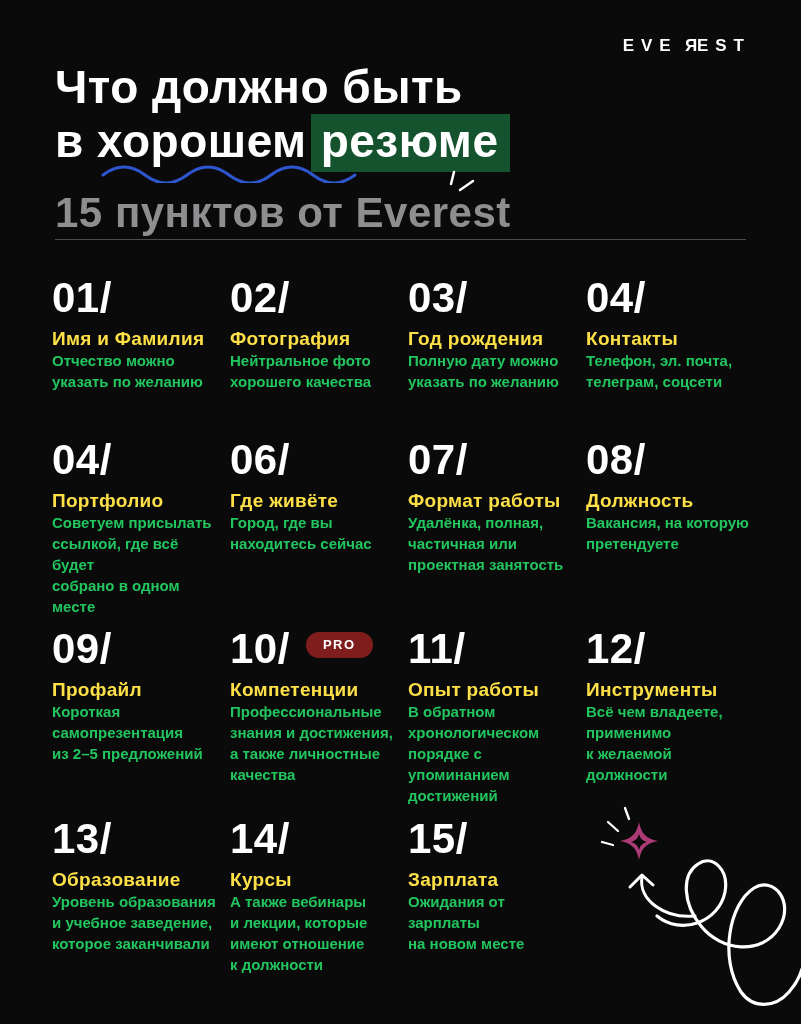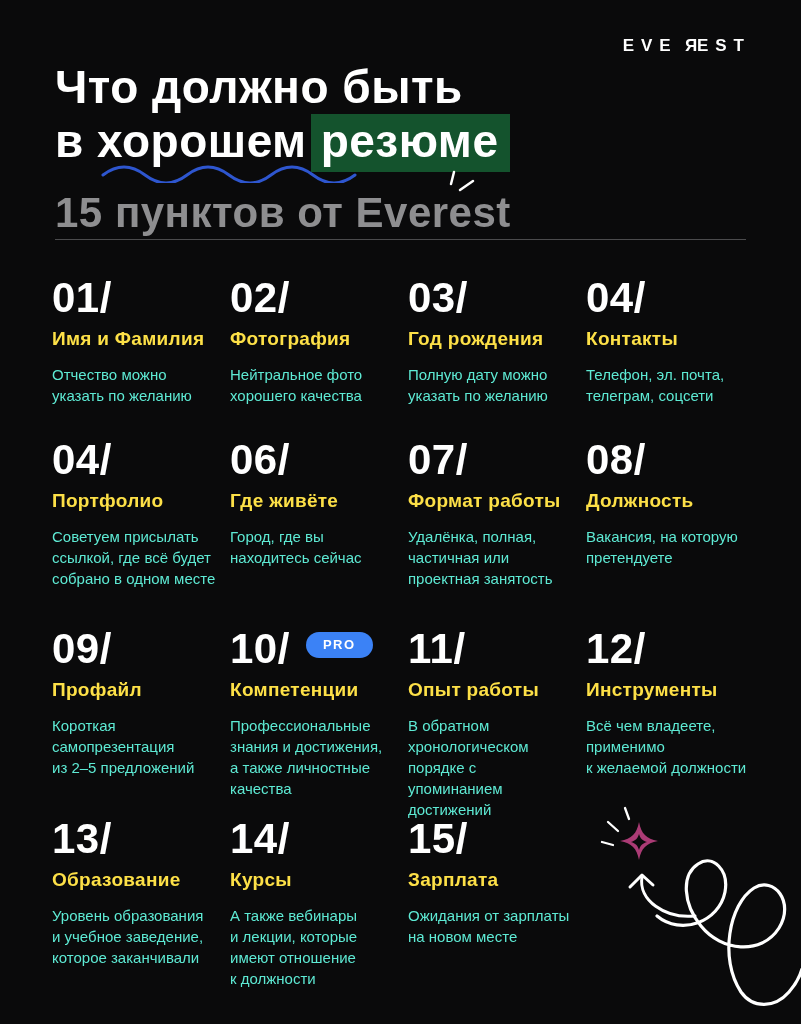--- a/index.html
+++ b/index.html
@@ -45,31 +45,31 @@
   }
   .row1{top:276px;} .row2{top:438px;} .row3{top:627px;} .row4{top:817px;}
   .item{padding-right:14px;}
   .num-line{display:flex;align-items:center;}
   .num{
     font-size:42px;font-weight:800;line-height:1.05;letter-spacing:.5px;
     color:#ffffff;
   }
   .badge{
     display:inline-block;margin-left:16px;margin-top:-8px;
-    background:#3b82f6;color:#ffffff;
+    background:#7f1d1d;color:#ffffff;
     font-size:13px;font-weight:600;letter-spacing:1.5px;
     padding:5px 17px 6px;border-radius:999px;
   }
   .item-title{
     font-size:19px;font-weight:700;letter-spacing:.3px;
     margin-top:8px;color:#fde047;
   }
   .desc{
-    font-size:15px;line-height:21px;color:#5eead4;
-    margin-top:14px;white-space:pre-line;
+    font-size:15px;line-height:21px;color:#22c55e;
+    white-space:pre-line;font-weight:bold;
   }
   
   .doodle{position:absolute;right:0;bottom:0;}
 </style>
 </head>
 <body>
 
 <div class="page">
 
   <div class="logo"><span>EVE</span><span class="flip">R</span><span>EST</span></div>

